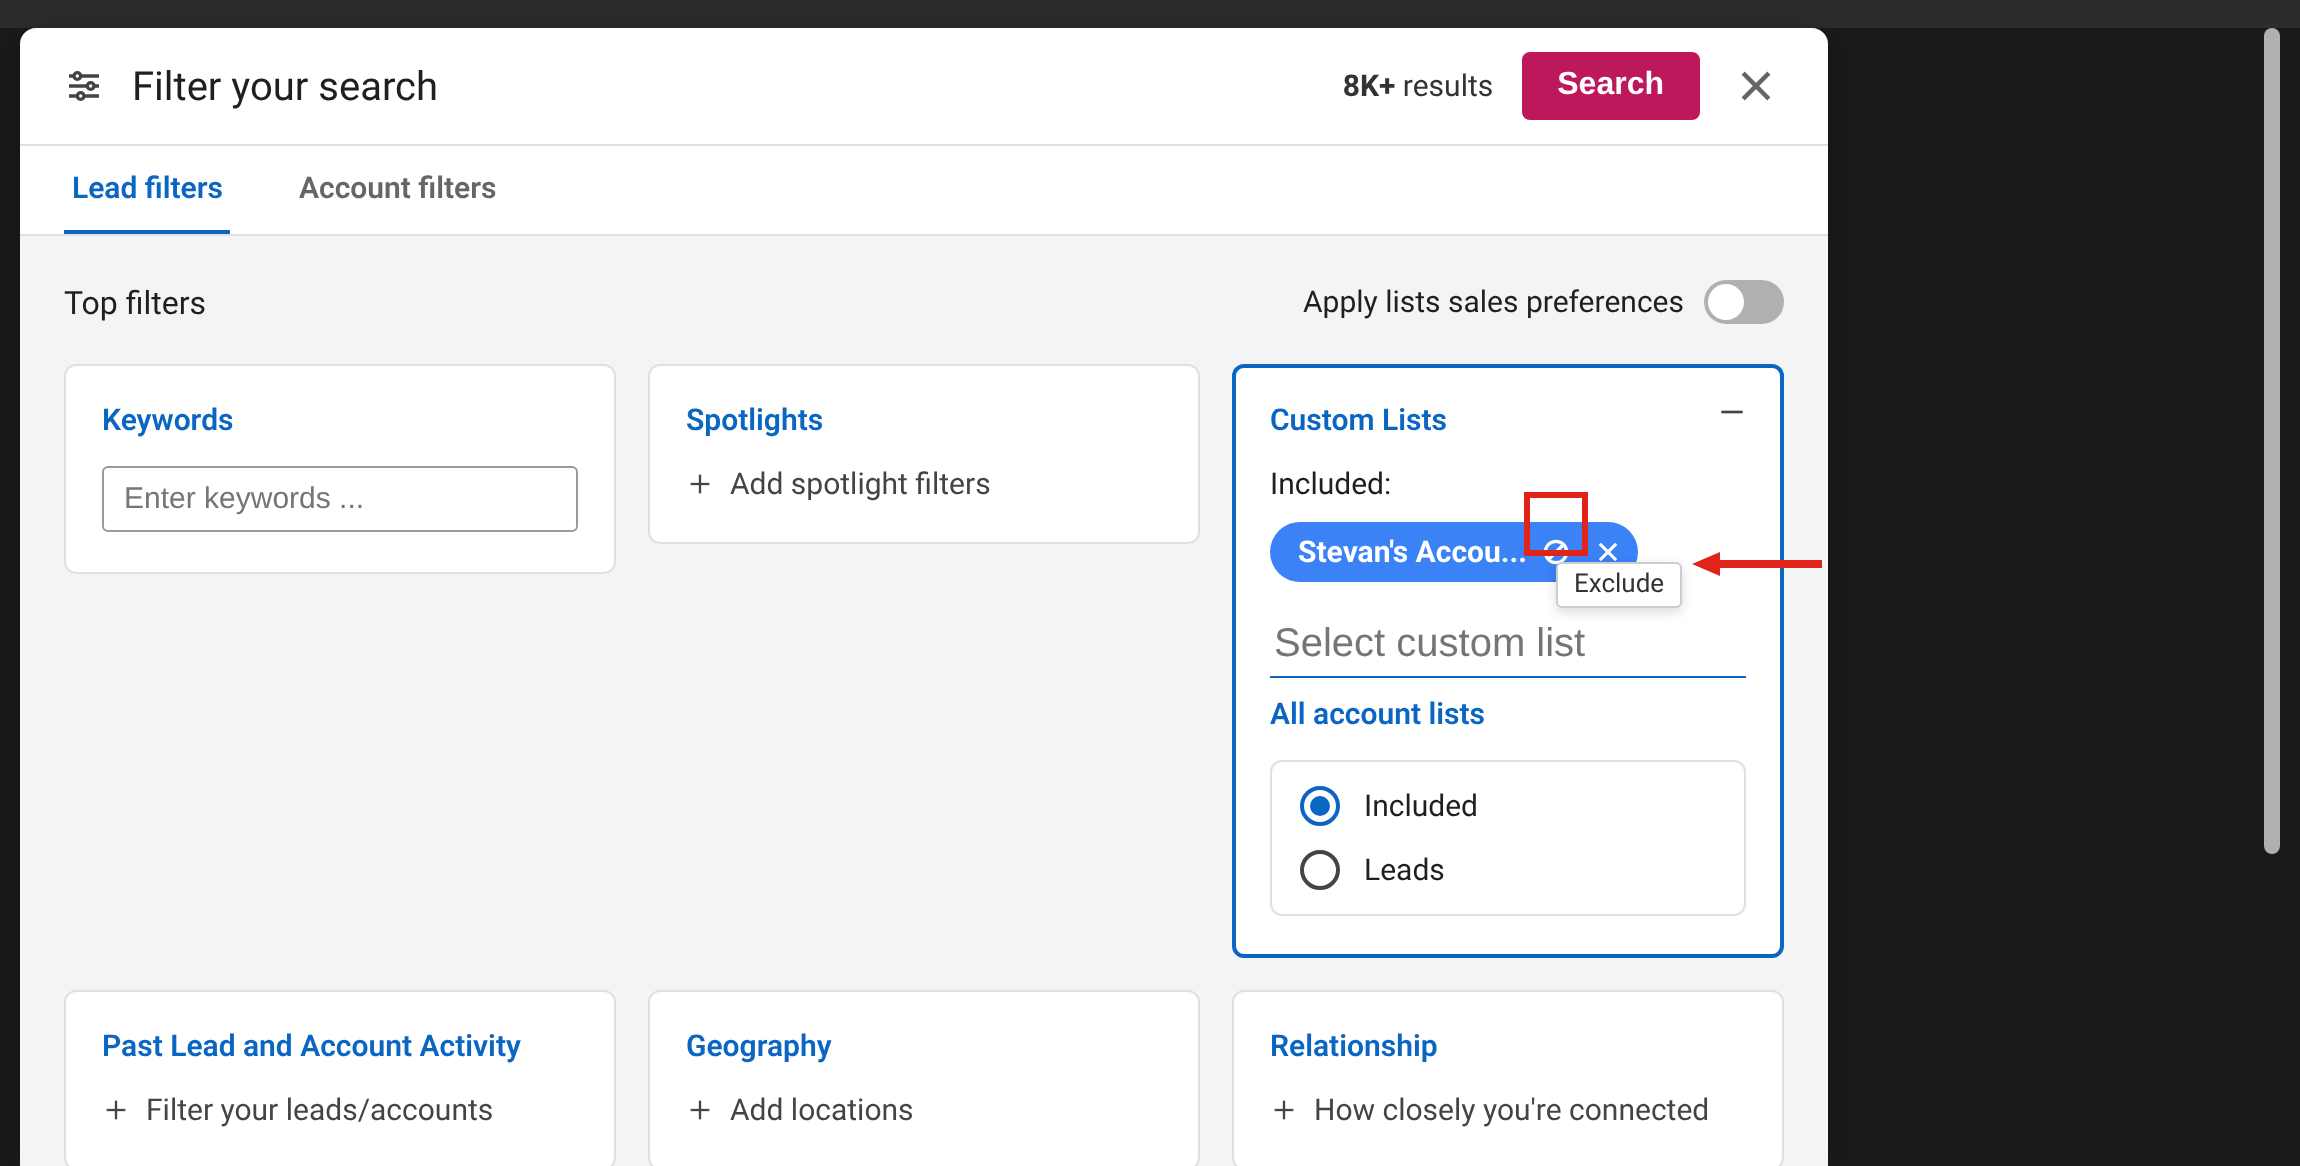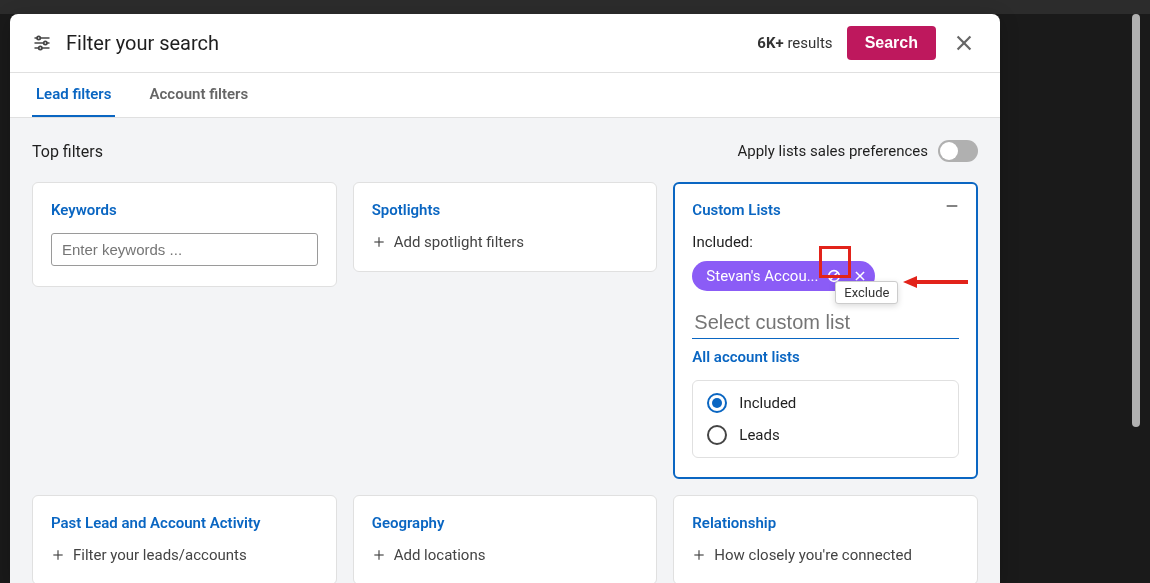--- a/index.html
+++ b/index.html
@@ -1,18 +1,18 @@
 <!DOCTYPE html>
 <html><head>
 <meta charset="utf-8">
 <style>
   * { box-sizing: border-box; margin: 0; padding: 0; }
   body { font-family: -apple-system, BlinkMacSystemFont, "Segoe UI", Roboto, Helvetica, Arial, sans-serif; background: #1a1a1a; width: 1150px; height: 583px; overflow: hidden; position: relative; }
   .backdrop-top { position: absolute; top: 0; left: 0; right: 0; height: 14px; background: #2c2c2c; }
-  .modal { position: absolute; top: 14px; left: 10px; width: 990px; height: 569px; background: #fff; border-radius: 8px 8px 0 0; overflow: hidden; display: flex; flex-direction: column; box-shadow: 0 4px 20px rgba(0,0,0,.2); }
+  .modal { position: absolute; top: 14px; left: 10px; width: 904px; height: 569px; background: #fff; border-radius: 8px 8px 0 0; overflow: hidden; display: flex; flex-direction: column; box-shadow: 0 4px 20px rgba(0,0,0,.2); }
   .scrollbar { position: absolute; top: 14px; right: 10px; width: 8px; height: 413px; background: #b0b0b0; border-radius: 4px; }
   .header { display: flex; align-items: center; padding: 12px 22px; gap: 14px; border-bottom: 1px solid #e0e0e0; }
   .header .sliders { color:#444; display:flex; }
   .header h1 { font-size: 20px; font-weight: 400; color: #1f1f1f; flex: 1; }
   .result-count { font-size: 15px; color:#333; }
   .result-count b { font-weight: 700; }
   .search-btn { background: #be185d; color:#fff; border:0; border-radius: 4px; padding: 8px 18px; font-size:16px; font-weight:600; cursor:pointer; }
   .close-btn { display:flex; align-items:center; justify-content:center; color:#666; cursor:pointer; width:28px; height:28px; }
   .tabs { display:flex; gap:30px; padding: 0 22px; border-bottom: 1px solid #e0e0e0; }
   .tab { padding: 12px 4px; font-size:15px; font-weight:600; color:#666; border-bottom: 2px solid transparent; cursor:pointer; }
@@ -26,21 +26,21 @@
   .grid { display:grid; grid-template-columns: 1fr 1fr 1fr; gap: 16px; align-items:start; }
   .card { background:#fff; border:1px solid #e0e0e0; border-radius:6px; padding: 18px 18px 20px; }
   .card.active { border: 2px solid #0a66c2; padding: 17px 17px 19px; position:relative; }
   .card h3 { font-size:15px; font-weight:600; color:#0a66c2; margin-bottom: 14px; }
   .keyword-input { width:100%; border:1px solid #9a9a9a; border-radius:3px; padding: 7px 10px; font-size:15px; color:#666; }
   .add-line { display:flex; align-items:center; gap:8px; font-size:15px; color:#444; cursor:pointer; }
   .plus { width:14px; height:14px; display:inline-flex; }
   .minus-btn { position:absolute; top:14px; right:16px; color:#444; cursor:pointer; }
   .subhead { font-size:15px; color:#1f1f1f; margin-bottom:10px; }
   .chips { display:flex; gap:6px; margin-bottom:16px; }
-  .chip { background:#8b5cf6; color:#fff; border-radius:16px; display:flex; align-items:center; font-size:15px; font-weight:400; padding: 4px 4px 4px 14px; max-width:205px; }
+  .chip { background:#3b82f6; color:#fff; border-radius:16px; display:flex; align-items:center; font-size:15px; font-weight:700; padding: 4px 4px 4px 14px; max-width:205px; }
   .chip-label { white-space:nowrap; overflow:hidden; text-overflow:ellipsis; max-width:120px; }
   .chip-ic { width:22px; height:22px; display:inline-flex; align-items:center; justify-content:center; margin-left:4px; color:#fff; cursor:pointer; }
   .exclude-box { position:absolute; border:3px solid #e2231a; width:32px; height:32px; top:62px; left:144px; pointer-events:none; }
   .tooltip { position:absolute; top:97px; left:160px; background:#fff; border:1px solid #ccc; border-radius:3px; padding:3px 8px; font-size:13px; color:#333; box-shadow:0 2px 6px rgba(0,0,0,.15); }
   .arrow { position:absolute; top:90px; left:228px; width:65px; height:16px; }
   .arrow svg { width:100%; height:100%; }
   .select-input { border:0; border-bottom:1px solid #0a66c2; width:100%; padding:4px 2px; font-size:20px; color:#888; outline:none; }
   .link-line { color:#0a66c2; font-size:15px; font-weight:600; margin-top:9px; cursor:pointer; }
   .radio-group { margin-top:14px; border:1px solid #e0e0e0; border-radius:6px; padding: 12px 14px; display:flex; flex-direction:column; gap:12px; }
   .radio-row { display:flex; align-items:center; gap:12px; font-size:15px; color:#1f1f1f; cursor:pointer;}
@@ -61,21 +61,21 @@
       <svg width="20" height="20" viewBox="0 0 24 24" fill="none" stroke="currentColor" stroke-width="2">
           <line x1="3" y1="6" x2="21" y2="6"></line>
           <circle cx="8" cy="6" r="2" fill="#fff"></circle>
           <line x1="3" y1="12" x2="21" y2="12"></line>
           <circle cx="16" cy="12" r="2" fill="#fff"></circle>
           <line x1="3" y1="18" x2="21" y2="18"></line>
           <circle cx="10" cy="18" r="2" fill="#fff"></circle>
         </svg>
     </span>
     <h1>Filter your search</h1>
-    <span class="result-count"><b>6K+</b><span> results</span></span>
+    <span class="result-count"><b>8K+</b><span> results</span></span>
     <button class="search-btn">Search</button>
     <span class="close-btn">
       <svg width="22" height="22" viewBox="0 0 24 24" fill="none" stroke="currentColor" stroke-width="2.4">
           <line x1="5" y1="5" x2="19" y2="19"></line>
           <line x1="19" y1="5" x2="5" y2="19"></line>
         </svg>
     </span>
   </div>
 
   <div class="tabs">

